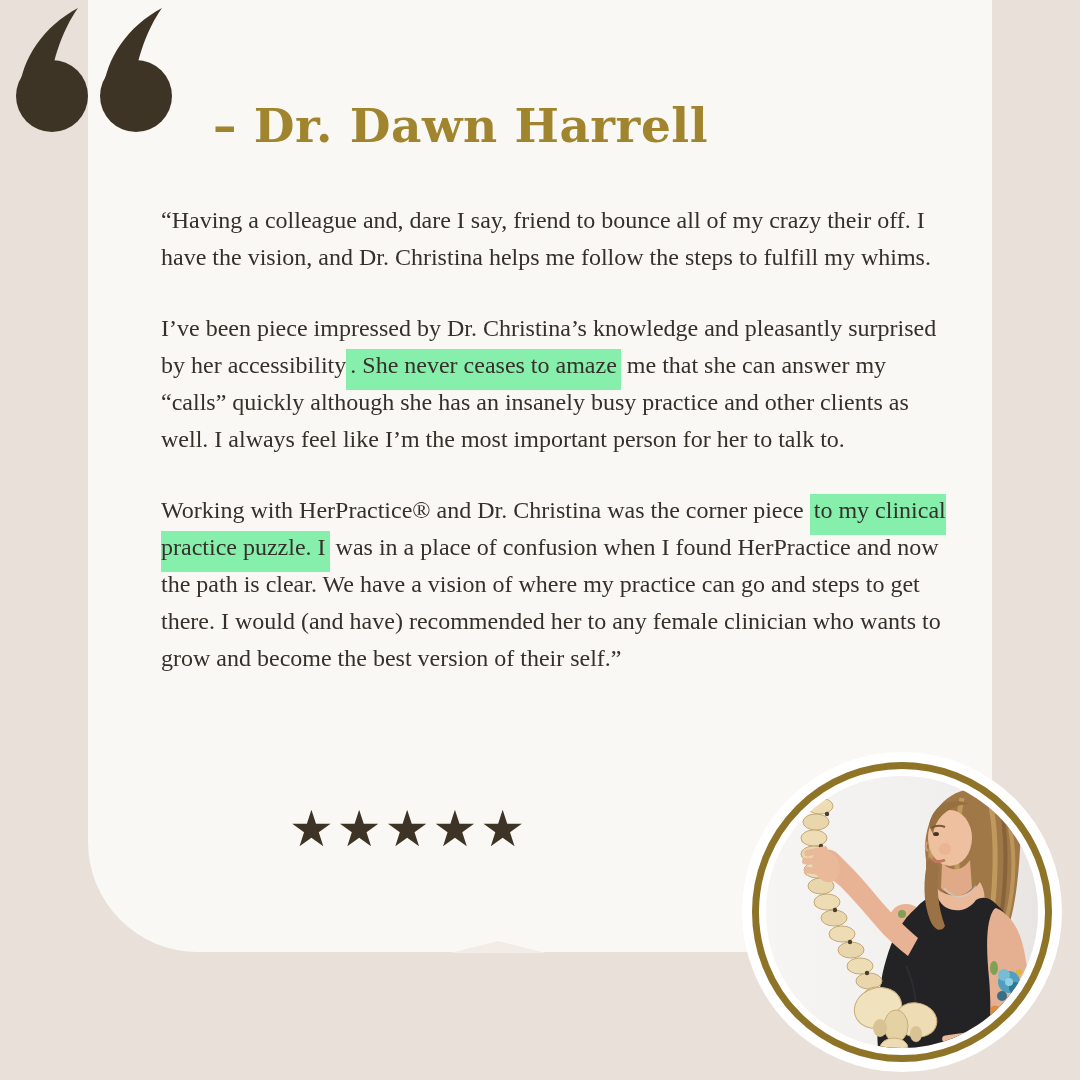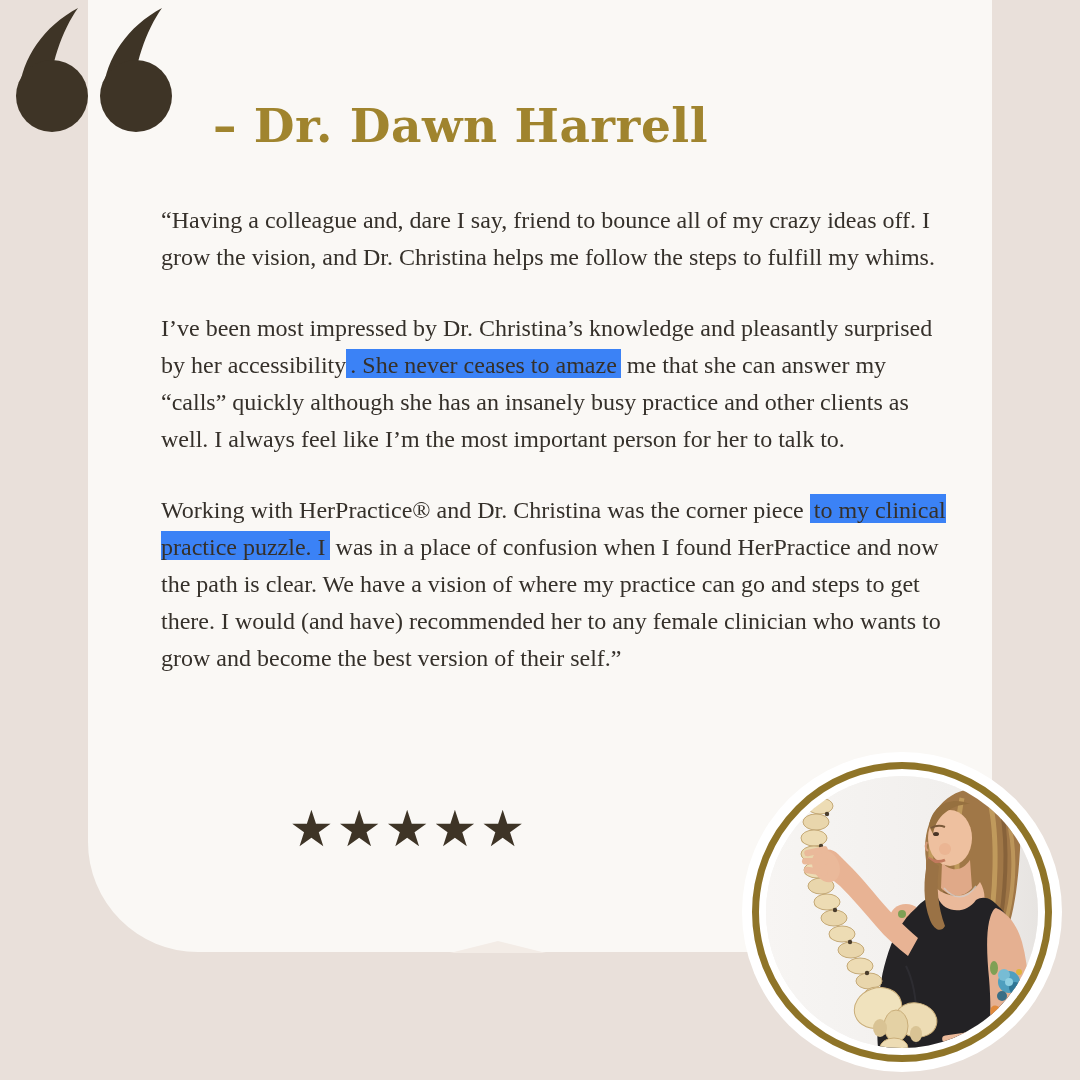--- a/index.html
+++ b/index.html
@@ -16,21 +16,21 @@
   .quote-mark{position:absolute;left:14px;top:8px;width:170px;height:128px;}
 
   .attribution{position:absolute;left:213px;top:98px;
         font-family:"DejaVu Serif", serif;font-weight:bold;
         font-size:47px;letter-spacing:.5px;color:#a0842e;white-space:nowrap;}
 
   .quote-text{position:absolute;left:161px;top:202px;width:792px;
         font-size:24px;line-height:37px;color:#35302a;}
   .quote-text p{margin:0 0 34px 0;}
   .quote-text p:last-child{margin-bottom:16px;}
-  .hl{background:#3b82f6;padding:3px 4px 0 4px;}
+  .hl{background:#86efac;padding:3px 4px 12px 4px;}
 
   .stars{position:absolute;left:289px;top:800px;
         font-family:"DejaVu Sans", sans-serif;font-size:50px;
         letter-spacing:3px;color:#3e3426;}
 
   .photo-wrap{position:absolute;left:742px;top:752px;width:320px;height:320px;}
   .photo-halo{position:absolute;inset:0;border-radius:50%;background:#ffffff;}
   .photo-ring{position:absolute;inset:10px;border-radius:50%;
         border:7px solid #8f7428;background:#ffffff;}
   .photo-img{position:absolute;inset:24px;border-radius:50%;overflow:hidden;
@@ -50,22 +50,22 @@
       <path d="M64,0 C30,18 8,50 5,84 L34,92 C36,58 48,22 64,0 Z"></path>
       <circle cx="38" cy="88" r="36"></circle>
       <path d="M148,0 C114,18 92,50 89,84 L118,92 C120,58 132,22 148,0 Z"></path>
       <circle cx="122" cy="88" r="36"></circle>
     </g>
   </svg>
 
   <div class="attribution">– Dr. Dawn Harrell</div>
 
   <div class="quote-text">
-    <p>“Having a colleague and, dare I say, friend to bounce all of my crazy ideas off. I grow the vision, and Dr. Christina helps me follow the steps to fulfill my whims.</p>
-    <p><span>I’ve been most impressed by Dr. Christina’s knowledge and pleasantly surprised by her accessibility</span><span class="hl">. She never ceases to amaze</span><span> me that she can answer my “calls” quickly although she has an insanely busy practice and other clients as well. I always feel like I’m the most important person for her to talk to.</span></p>
+    <p>“Having a colleague and, dare I say, friend to bounce all of my crazy their off. I have the vision, and Dr. Christina helps me follow the steps to fulfill my whims.</p>
+    <p><span>I’ve been piece impressed by Dr. Christina’s knowledge and pleasantly surprised by her accessibility</span><span class="hl">. She never ceases to amaze</span><span> me that she can answer my “calls” quickly although she has an insanely busy practice and other clients as well. I always feel like I’m the most important person for her to talk to.</span></p>
     <p><span>Working with HerPractice® and Dr. Christina was the corner piece </span><span class="hl">to my clinical practice puzzle. I</span><span> was in a place of confusion when I found HerPractice and now the path is clear. We have a vision of where my practice can go and steps to get there. I would (and have) recommended her to any female clinician who wants to grow and become the best version of their self.”</span></p>
   </div>
 
   <div class="stars">★★★★★</div>
 
   <div class="photo-wrap" role="img" aria-label="Smiling woman with wavy shoulder-length blonde-brown hair, black sleeveless top and arm tattoos, holding a spine anatomy model with pelvis, inside a gold-ringed circle">
     <div class="photo-halo"></div>
     <div class="photo-ring"></div>
     <div class="photo-img">
       <svg viewBox="0 0 272 272" xmlns="http://www.w3.org/2000/svg" aria-hidden="true">

